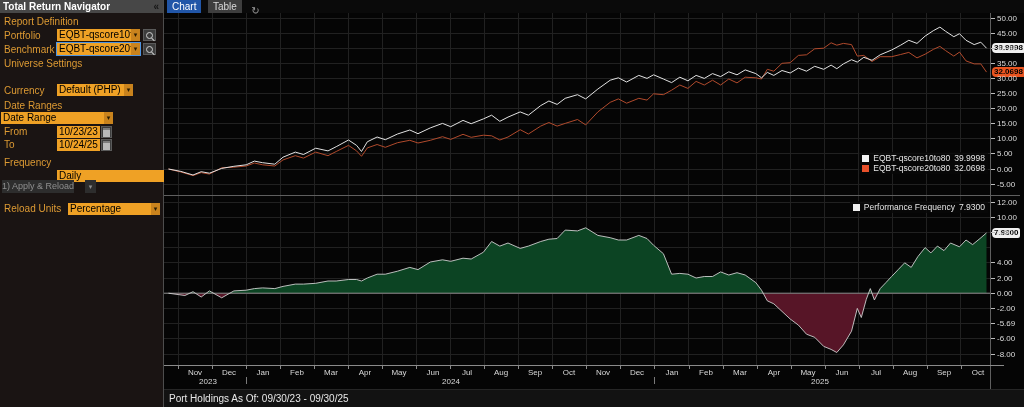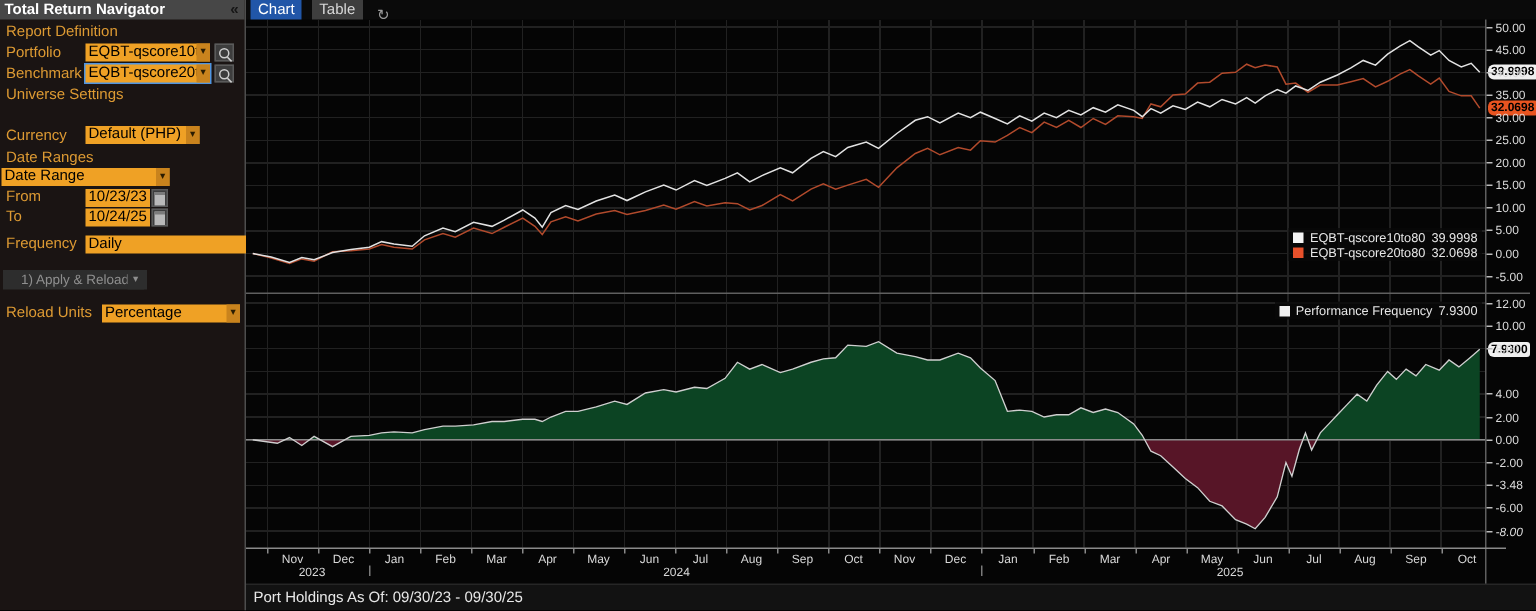--- a/index.html
+++ b/index.html
@@ -19,21 +19,21 @@
   .fld .fld-text{flex:1;overflow:hidden;white-space:nowrap;padding:0 2px;}
   .fld .dd{flex:none;width:9px;background:#c9831d;color:#2a1c02;font-size:7px;text-align:center;line-height:12px;}
   .fld.focused{box-shadow:0 0 0 1px #4f94e0;}
   .btn-sq{position:absolute;width:13px;height:12px;background:#3d3d3d;border:1px solid #5a5a5a;
           box-sizing:border-box;cursor:pointer;display:flex;align-items:center;justify-content:center;}
   .mag{position:relative;width:5px;height:5px;border:1px solid #cfcfcf;border-radius:50%;display:block;}
   .mag::after{content:"";position:absolute;width:4px;height:1px;background:#cfcfcf;
               right:-3px;bottom:-2px;transform:rotate(45deg);}
   .cal{position:relative;width:7px;height:7px;background:#b9b9b9;border-top:2px solid #7c7c7c;display:block;}
   .apply-btn{position:absolute;background:#2d2d2d;color:#8f8f8f;font-size:9px;line-height:13px;
-             height:13px;padding:0 12px;cursor:default;white-space:nowrap;}
+             height:13px;padding:0 0;cursor:default;white-space:nowrap;}
   .apply-dd{position:absolute;width:11px;height:13px;background:#2d2d2d;color:#8f8f8f;
             font-size:7px;text-align:center;line-height:13px;cursor:default;}
   .source-note{position:absolute;left:11px;top:352px;font-size:15px;color:#f2f2f2;}
 
   
   #chart-region{position:absolute;left:164px;top:0;width:860px;height:407px;background:#050505;}
   .chart-header{position:absolute;left:0;top:0;width:956px;height:13px;background:#0a0a0a;padding-left:3px;box-sizing:border-box;}
   .tab{display:inline-block;height:13px;line-height:13px;padding:0 5px;font-size:10px;vertical-align:top;cursor:pointer;}
   .tab.active{background:#2156a8;color:#fff;}
   .tab.inactive{background:#3e3e3e;color:#d8d8d8;margin-left:2px;}
@@ -126,21 +126,21 @@
 
   <div class="sb-label" style="left:4px;top:138px;">To</div>
   <div class="fld" style="left:57px;top:139px;width:43px;">
     <span class="fld-text">10/24/25</span>
   </div>
   <div class="btn-sq" style="left:101px;top:139px;width:11px;">
     <span class="cal"></span>
   </div>
 
   <div class="sb-label" style="left:4px;top:156px;">Frequency</div>
-  <div class="fld" style="left:57px;top:157px;width:126px;">
+  <div class="fld" style="left:57px;top:170px;width:126px;">
     <span class="fld-text">Daily</span>
     <span class="dd">▾</span>
   </div>
 
   <div class="apply-btn" style="left:2px;top:180px;">1) Apply &amp; Reload</div>
   <div class="apply-dd" style="left:85px;top:180px;">▾</div>
 
   <div class="sb-label" style="left:4px;top:202px;">Reload Units</div>
   <div class="fld" style="left:68px;top:203px;width:92px;">
     <span class="fld-text">Percentage</span>
@@ -352,27 +352,27 @@
       <div class="ytick" style="top: 289px;">
         <span class="dash"></span>
         <span>0.00</span>
       </div>
       <div class="ytick" style="top: 304px;">
         <span class="dash"></span>
         <span>-2.00</span>
       </div>
       <div class="ytick" style="top: 319px;">
         <span class="dash"></span>
-        <span>-3.48</span>
+        <span>-5.69</span>
       </div>
       <div class="ytick" style="top: 334px;">
         <span class="dash"></span>
         <span>-6.00</span>
       </div>
-      <div class="ytick" style="top: 350px; font-style: italic;">
+      <div class="ytick" style="top: 350px;">
         <span class="dash"></span>
         <span>-8.00</span>
       </div>
     </div>
 
   <div id="xaxis">
       <div class="xtick" style="left: 14px;"></div>
       <div class="xl" style="left: 17px;">Nov</div>
       <div class="xtick" style="left: 48px;"></div>
       <div class="xl" style="left: 51px;">Dec</div>

